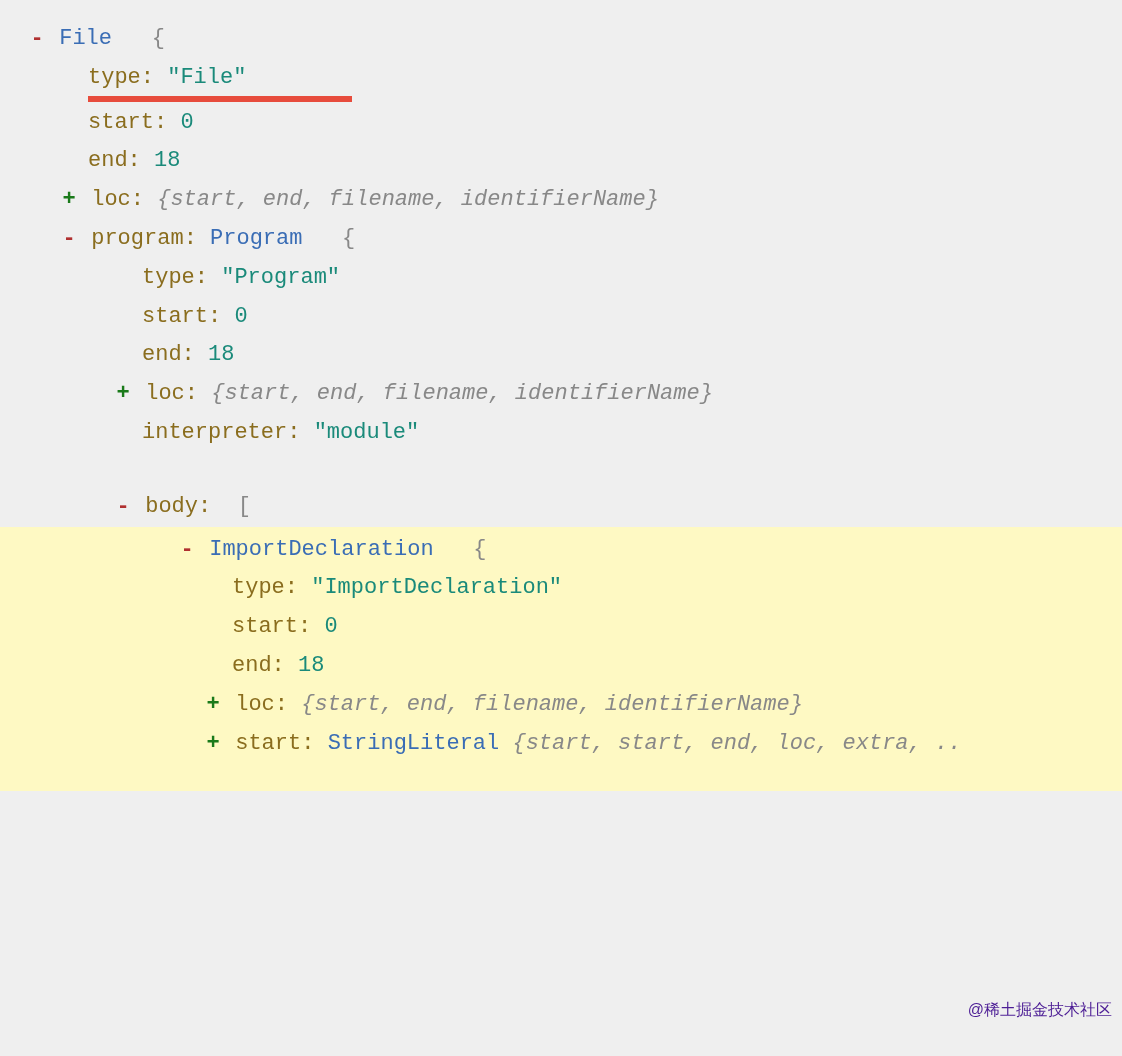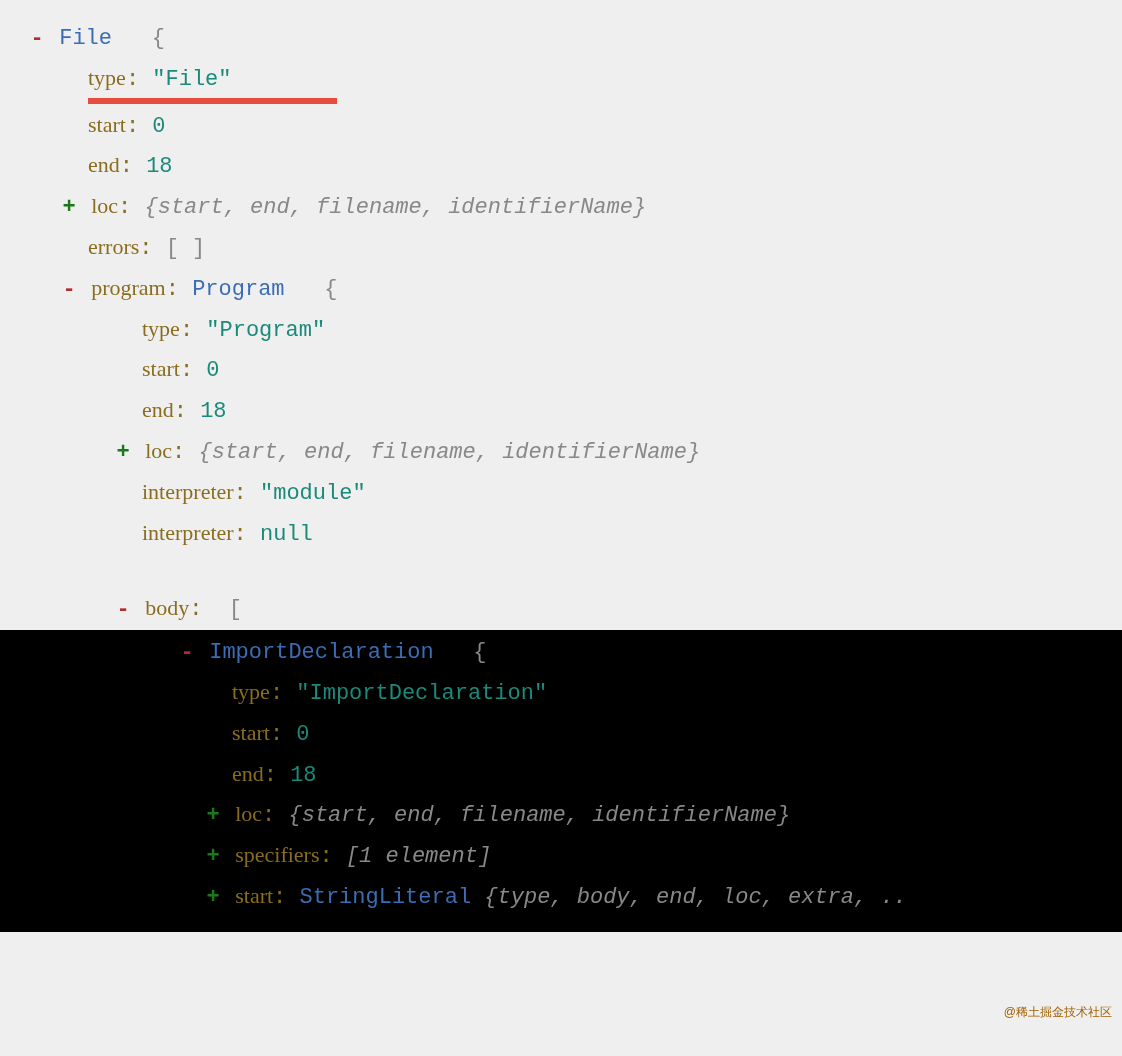--- a/index.html
+++ b/index.html
@@ -24,49 +24,49 @@
   .toggle {
     display: inline-block;
     width: 18px;
     text-align: center;
     cursor: pointer;
     font-weight: bold;
   }
   .toggle.minus { color: #b03030; }
   .toggle.plus  { color: #1a7a1a; }
   .typename { color: #3a6db5; }
-  .key { color: #8a6d1e; font-family: Liberation Serif, serif; }
+  .key { color: #8a6d1e; }
   .colon { color: #8a6d1e; }
   .string { color: #1a8a7a; }
   .number { color: #1a8a7a; }
   .null { color: #1a8a7a; }
   .brace { color: #888; }
   .bracket { color: #888; }
   .summary { color: #888; font-style: italic; margin-top: 46px; }
   .underline-red {
     border-bottom: 6px solid #e74c3c;
     padding-bottom: 2px;
     margin-bottom: -2px;
     display: inline-block;
   }
   .highlight-block {
-    background: #000000;
+    background: #fef9c3;
     padding-top: 4px;
-    padding-bottom: 14px;
+    padding-bottom: 28px;
   }
   .indent-1 { padding-left: 28px; }
   .indent-2 { padding-left: 88px; }
   .indent-4 { padding-left: 142px; }
   .indent-7b { padding-left: 232px; }
   .watermark {
     position: fixed;
     right: 10px;
     bottom: 35px;
-    font-size: 12px;
-    color: #a16207;
+    font-size: 16px;
+    color: #4c1d95;
     font-family: sans-serif;
   }
 </style>
 </head>
 <body>
 
 <div class="viewer">
 
   <div class="line indent-1">
     <span class="toggle minus">-</span>
@@ -91,24 +91,20 @@
     <span class="key">end</span><span class="colon">:</span>
     <span class="number">18</span>
   </div>
 
   <div class="line indent-1" style="padding-left:60px;">
     <span class="toggle plus">+</span>
     <span class="key">loc</span><span class="colon">:</span>
     <span class="summary">{start, end, filename, identifierName}</span>
   </div>
 
-  <div class="line indent-2">
-    <span class="key">errors</span><span class="colon">:</span>
-    <span class="bracket">[ ]</span>
-  </div>
 
   <div class="line" style="padding-left:60px;">
     <span class="toggle minus">-</span>
     <span class="key">program</span><span class="colon">:</span>
     <span class="typename">Program</span>
     &nbsp;&nbsp;<span class="brace">{</span>
   </div>
 
   <div class="line indent-4">
     <span class="key">type</span><span class="colon">:</span>
@@ -129,24 +125,20 @@
     <span class="toggle plus">+</span>
     <span class="key">loc</span><span class="colon">:</span>
     <span class="summary">{start, end, filename, identifierName}</span>
   </div>
 
   <div class="line indent-4">
     <span class="key">interpreter</span><span class="colon">:</span>
     <span class="string">"module"</span>
   </div>
 
-  <div class="line indent-4">
-    <span class="key">interpreter</span><span class="colon">:</span>
-    <span class="null">null</span>
-  </div>
 
   <div class="line" style="padding-left:114px;margin-top:35px;">
     <span class="toggle minus">-</span>
     <span class="key">body</span><span class="colon">:</span>
     &nbsp;<span class="bracket">[</span>
   </div>
 
   <div class="highlight-block">
 
     <div class="line" style="padding-left:178px;">
@@ -169,30 +161,25 @@
       <span class="key">end</span><span class="colon">:</span>
       <span class="number">18</span>
     </div>
 
     <div class="line" style="padding-left:204px;">
       <span class="toggle plus">+</span>
       <span class="key">loc</span><span class="colon">:</span>
       <span class="summary">{start, end, filename, identifierName}</span>
     </div>
 
-    <div class="line" style="padding-left:204px;">
-      <span class="toggle plus">+</span>
-      <span class="key">specifiers</span><span class="colon">:</span>
-      <span class="summary">[1 element]</span>
-    </div>
 
     <div class="line" style="padding-left:204px;">
       <span class="toggle plus">+</span>
       <span class="key">start</span><span class="colon">:</span>
       <span class="typename">StringLiteral</span>
-      <span class="summary">{type, body, end, loc, extra, ..</span>
+      <span class="summary">{start, start, end, loc, extra, ..</span>
     </div>
 
   </div>
 
 </div>
 
 <div class="watermark">@稀土掘金技术社区</div>
 
 </body></html>

